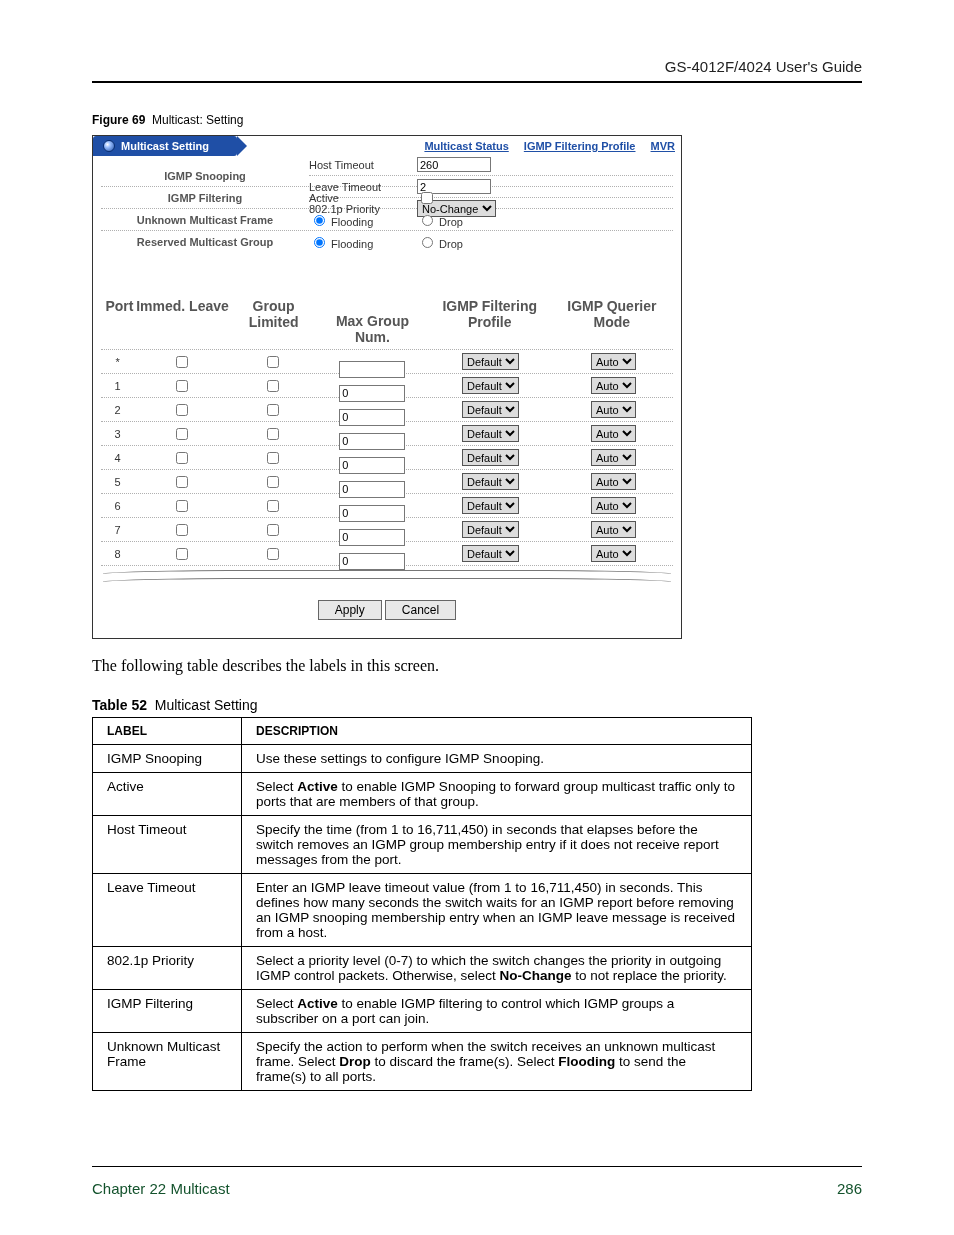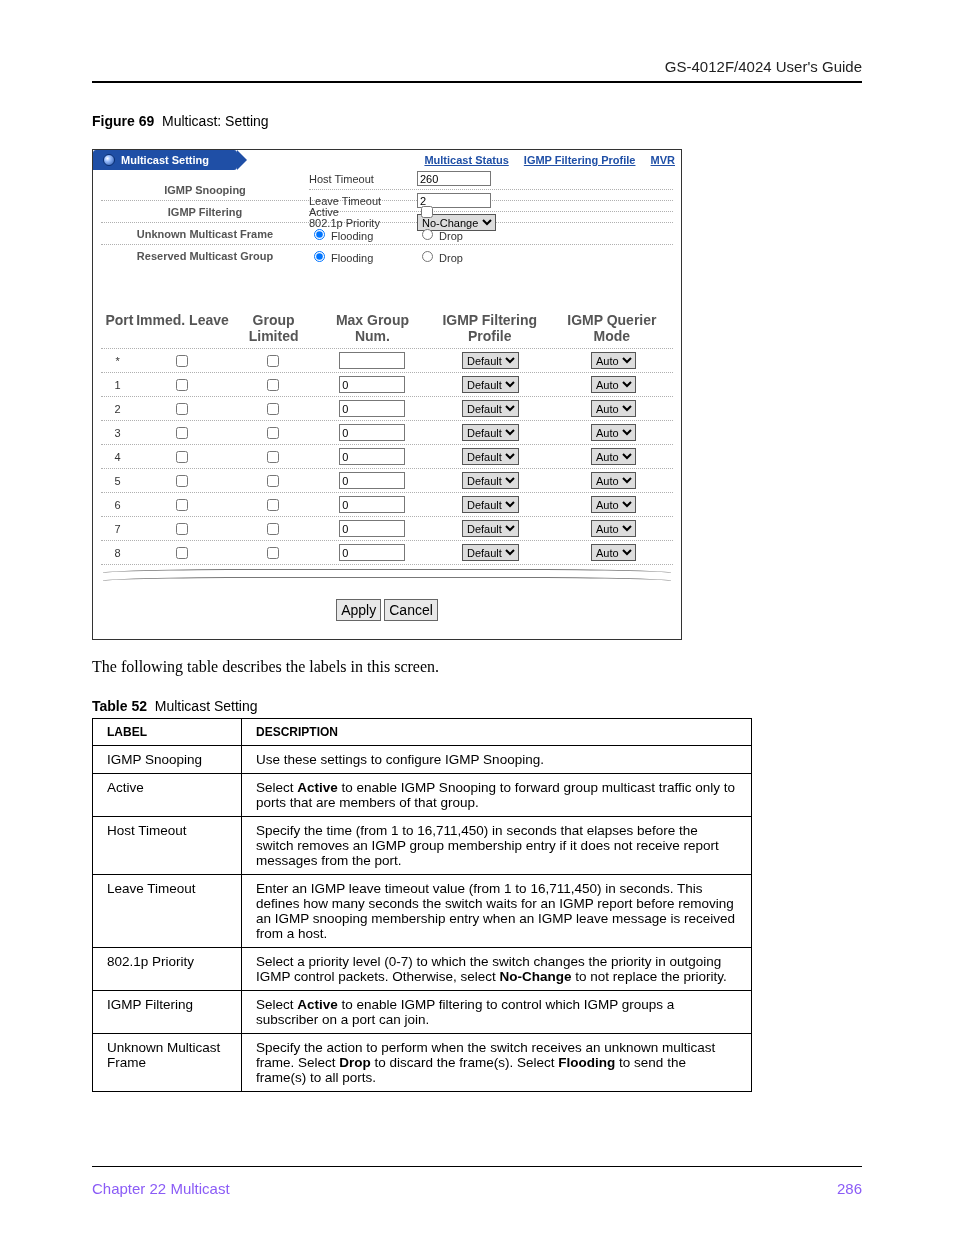--- a/index.html
+++ b/index.html
@@ -23,22 +23,22 @@
     font-size: 15px;
     color: #222;
     padding-bottom: 6px;
   }
   .hr-top {
     border: none;
     border-top: 2px solid #000;
     margin: 0 0 30px 0;
   }
   .figcap {
-    font-size: 14px;
-    margin-bottom: 20px;
+    font-size: 12px;
+    margin-bottom: 8px;
   }
   .figcap b { font-weight: 700; }
 
   .appbox {
     width: 590px;
     border: 1px solid #333;
     background: #fff;
     margin-bottom: 18px;
     position: relative;
     box-sizing: border-box;
@@ -97,41 +97,41 @@
   .setrow .lab2 { width:108px; }
   .setrow .ctl { flex:1; display:flex; align-items:center; gap:6px;}
   .dotline { border-bottom: 1px dotted #b0b0b0; margin: 1px 0;}
   input[type="checkbox"].sm { width:12px; height:12px; }
   input[type="radio"].sm { width:11px; height:11px; }
   input[type="text"].it { font-size:11px; height:15px; padding:0 2px; border:1px solid #777; width:74px; box-sizing:border-box;}
   select.sm { font-size:11px; height:17px; border:1px solid #555; background:#ddd;}
   .gap30 { height:44px; }
   .porthead { display:flex; font-size:14px; color:#555; font-weight:700; padding:3px 2px;}
   .porthead > div { text-align:center; }
-  .c-port{width:34px;} .c-il{width:96px;} .c-gl{width:92px;} .c-mg{width:112px;} .c-fp{width:130px;} .c-qm{width:122px;}
+  .c-port{width:34px;} .c-il{width:96px;} .c-gl{width:92px;} .c-mg{width:112px;margin-top:15px;} .c-fp{width:130px;} .c-qm{width:122px;}
   .portrow { display:flex; align-items:center; font-size:11px; height:21px;}
   .portrow > div { text-align:center; }
   .portrow input[type="text"]{ width:60px; height:15px; font-size:11px; border:1px solid #777; padding:0 2px;}
   .wavy {
     height: 16px;
     margin: 4px 2px 6px 2px;
     background: repeating-linear-gradient(#fff,#fff);
     position:relative;
     overflow:hidden;
   }
   .wavy::before, .wavy::after{
     content:'';
     position:absolute; left:-6px; right:-6px; height:8px;
     border-top:1.5px solid #777;
     border-radius: 50% / 8px;
   }
   .wavy::before{ top:0; }
   .wavy::after{ top:8px; }
   .btnbar { text-align:center; padding:8px 0 12px 0;}
-  .btn { font-size:14px; padding:2px 4px; border:1px solid #666; background:#e8e8e8; cursor:pointer;}
+  .btn { font-size:12px; padding:2px 16px; border:1px solid #666; background:#e8e8e8; cursor:pointer;}
 
   .intro { font-family: "Times New Roman", serif; font-size:16px; margin: 6px 0 22px 0; }
 
   .tblcap { font-size:14px; margin-bottom:4px;}
   .tblcap b { font-weight:700;margin-top:45px;}
   table.desc {
     width: 660px;
     border-collapse: collapse;
     font-size: 13.5px;
   }
@@ -140,21 +140,21 @@
     padding: 6px 14px;
     vertical-align: top;
     text-align: left;
   }
   table.desc th { font-weight:700; font-size:12px;}
   table.desc th.lbl { width:120px;}
   .footer {
     position:absolute;
     left:92px; right:92px; bottom:38px;
     display:flex; justify-content:space-between;
-    font-size:15px; color:#8b5cf6;
+    font-size:15px; color:#14532d;
   }
   .hr-bot {
     position:absolute;
     left:92px; right:92px; bottom:62px;
     border:none; border-top:1.5px solid #000;
   }
 </style>
 </head>
 <body>
 

